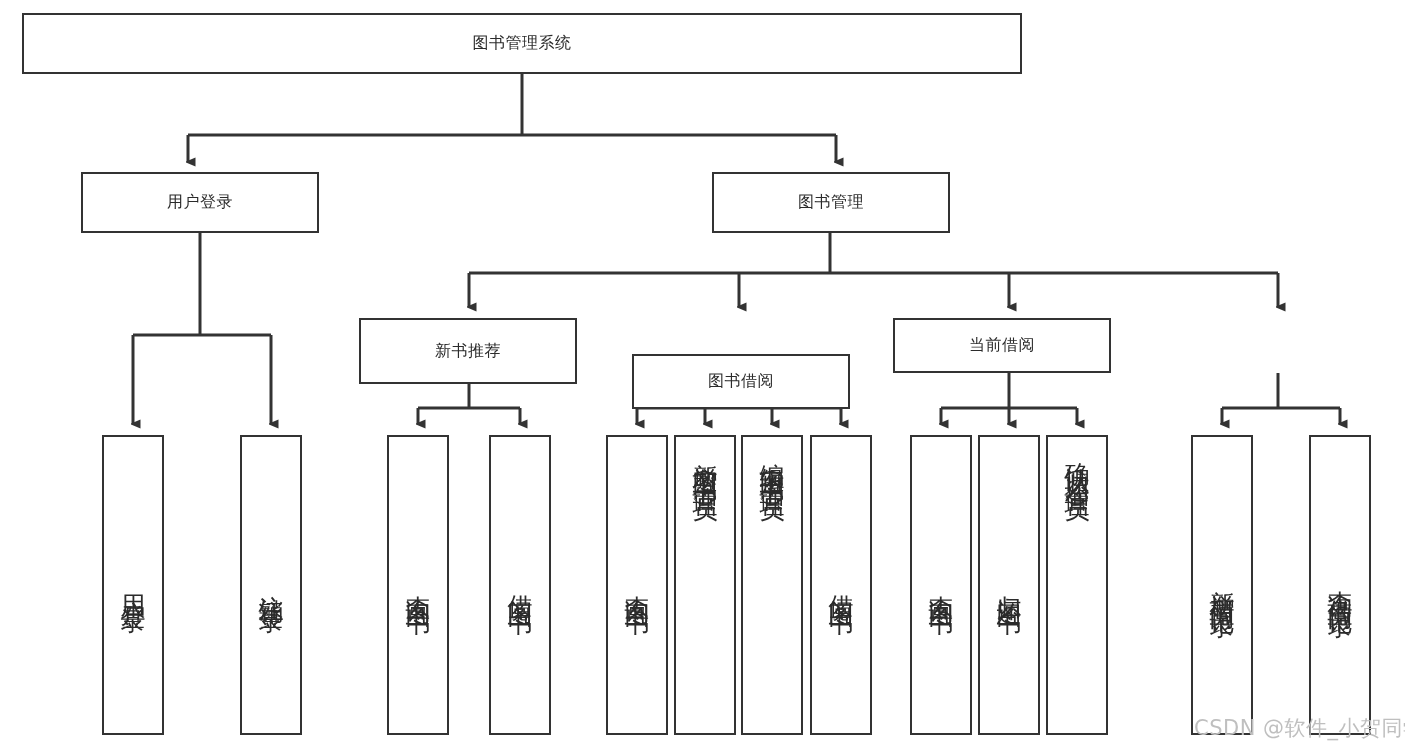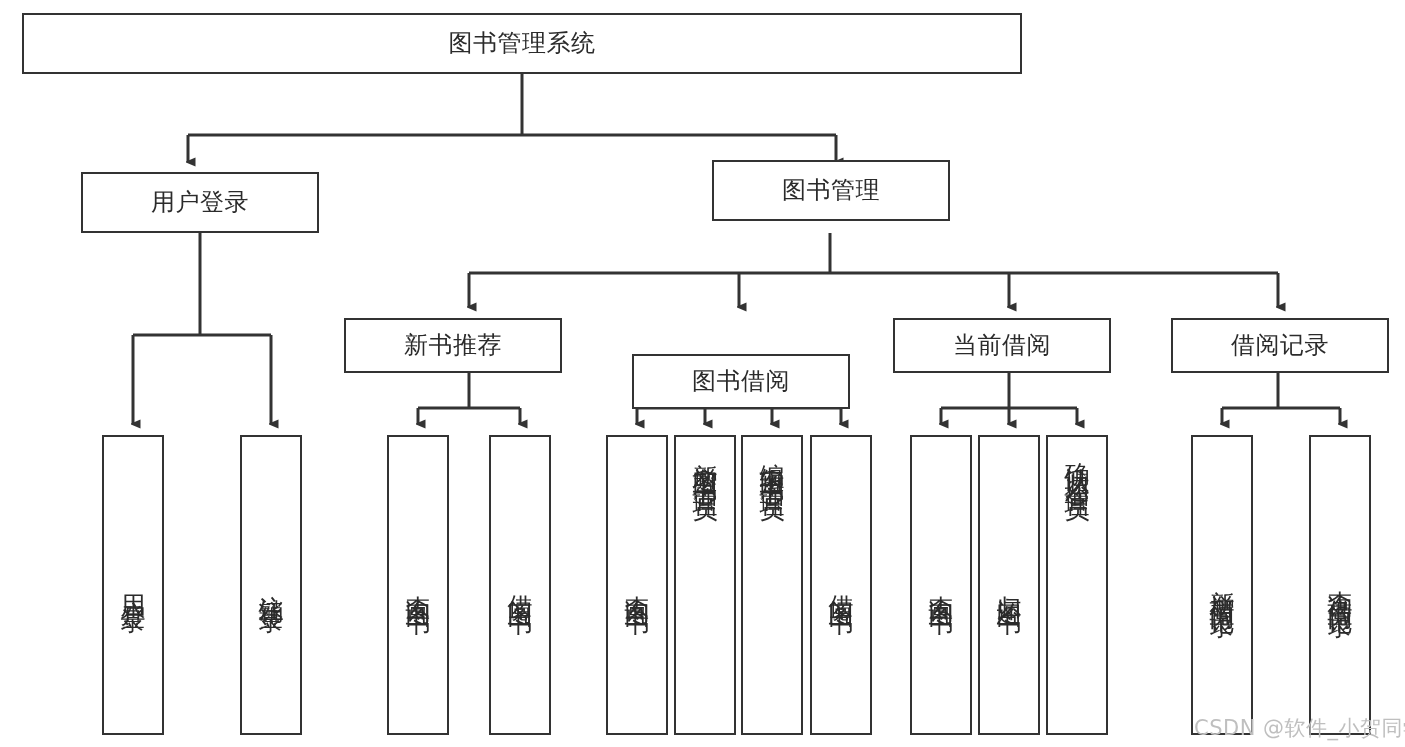--- a/index.html
+++ b/index.html
@@ -34,21 +34,21 @@
     align-items: center;
     justify-content: center;
   }
   .node .label {
     color: #2b2b2b;
     text-align: center;
     line-height: 1.18;
     white-space: pre;
   }
   .node.horiz .label {
-    font-size: 24px;
+    font-size: 16px;
     letter-spacing: 0.5px;
   }
   .node.vert {
     align-items: center;
     justify-content: center;
   }
   .node.vert .label {
     writing-mode: vertical-rl;
     text-orientation: upright;
     font-size: 25px;
@@ -126,39 +126,36 @@
   </svg>
 
   <div class="node horiz title-node" style="left:22px; top:13px; width:1000px; height:61px;">
     <span class="label">图书管理系统</span>
   </div>
 
   <div class="node horiz" style="left:81px; top:172px; width:238px; height:61px;">
     <span class="label">用户登录</span>
   </div>
 
-  <div class="node horiz" style="left:712px; top:160px; width:238px; height:61px;">
+  <div class="node horiz" style="left:712px; top:172px; width:238px; height:61px;">
     <span class="label">图书管理</span>
   </div>
 
-  <div class="node horiz" style="left:344px; top:318px; width:218px; height:55px;">
+  <div class="node horiz" style="left:359px; top:318px; width:218px; height:66px;">
     <span class="label">新书推荐</span>
   </div>
 
   <div class="node horiz" style="left:632px; top:318px; width:218px; height:55px;margin-top:36px;">
     <span class="label">图书借阅</span>
   </div>
 
   <div class="node horiz" style="left:893px; top:318px; width:218px; height:55px;">
     <span class="label">当前借阅</span>
   </div>
 
-  <div class="node horiz" style="left:1171px; top:318px; width:218px; height:55px;">
-    <span class="label">借阅记录</span>
-  </div>
 
   <div class="node vert" style="left:102px; top:435px; width:62px; height:300px;">
     <span class="label">用户登录</span>
   </div>
 
   <div class="node vert" style="left:240px; top:435px; width:62px; height:300px;">
     <span class="label">注销登录</span>
   </div>
 
   <div class="node vert" style="left:387px; top:435px; width:62px; height:300px;">

